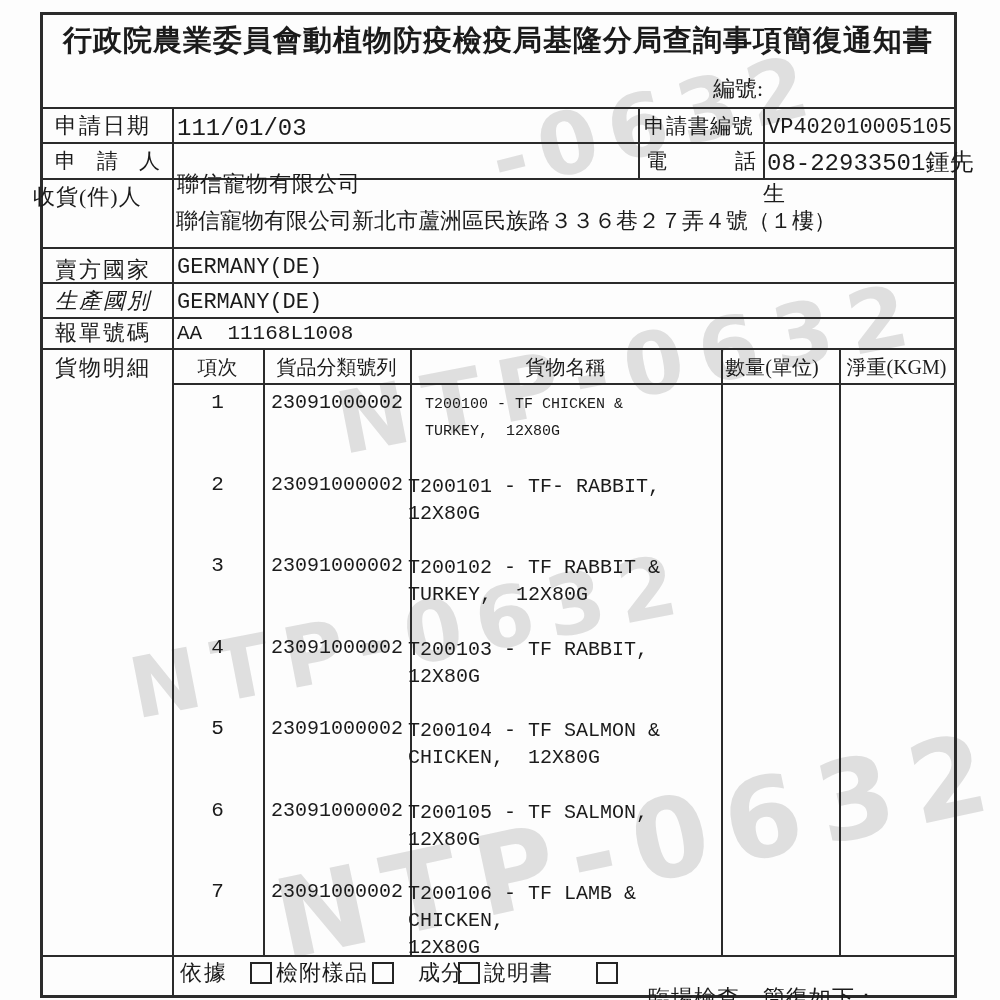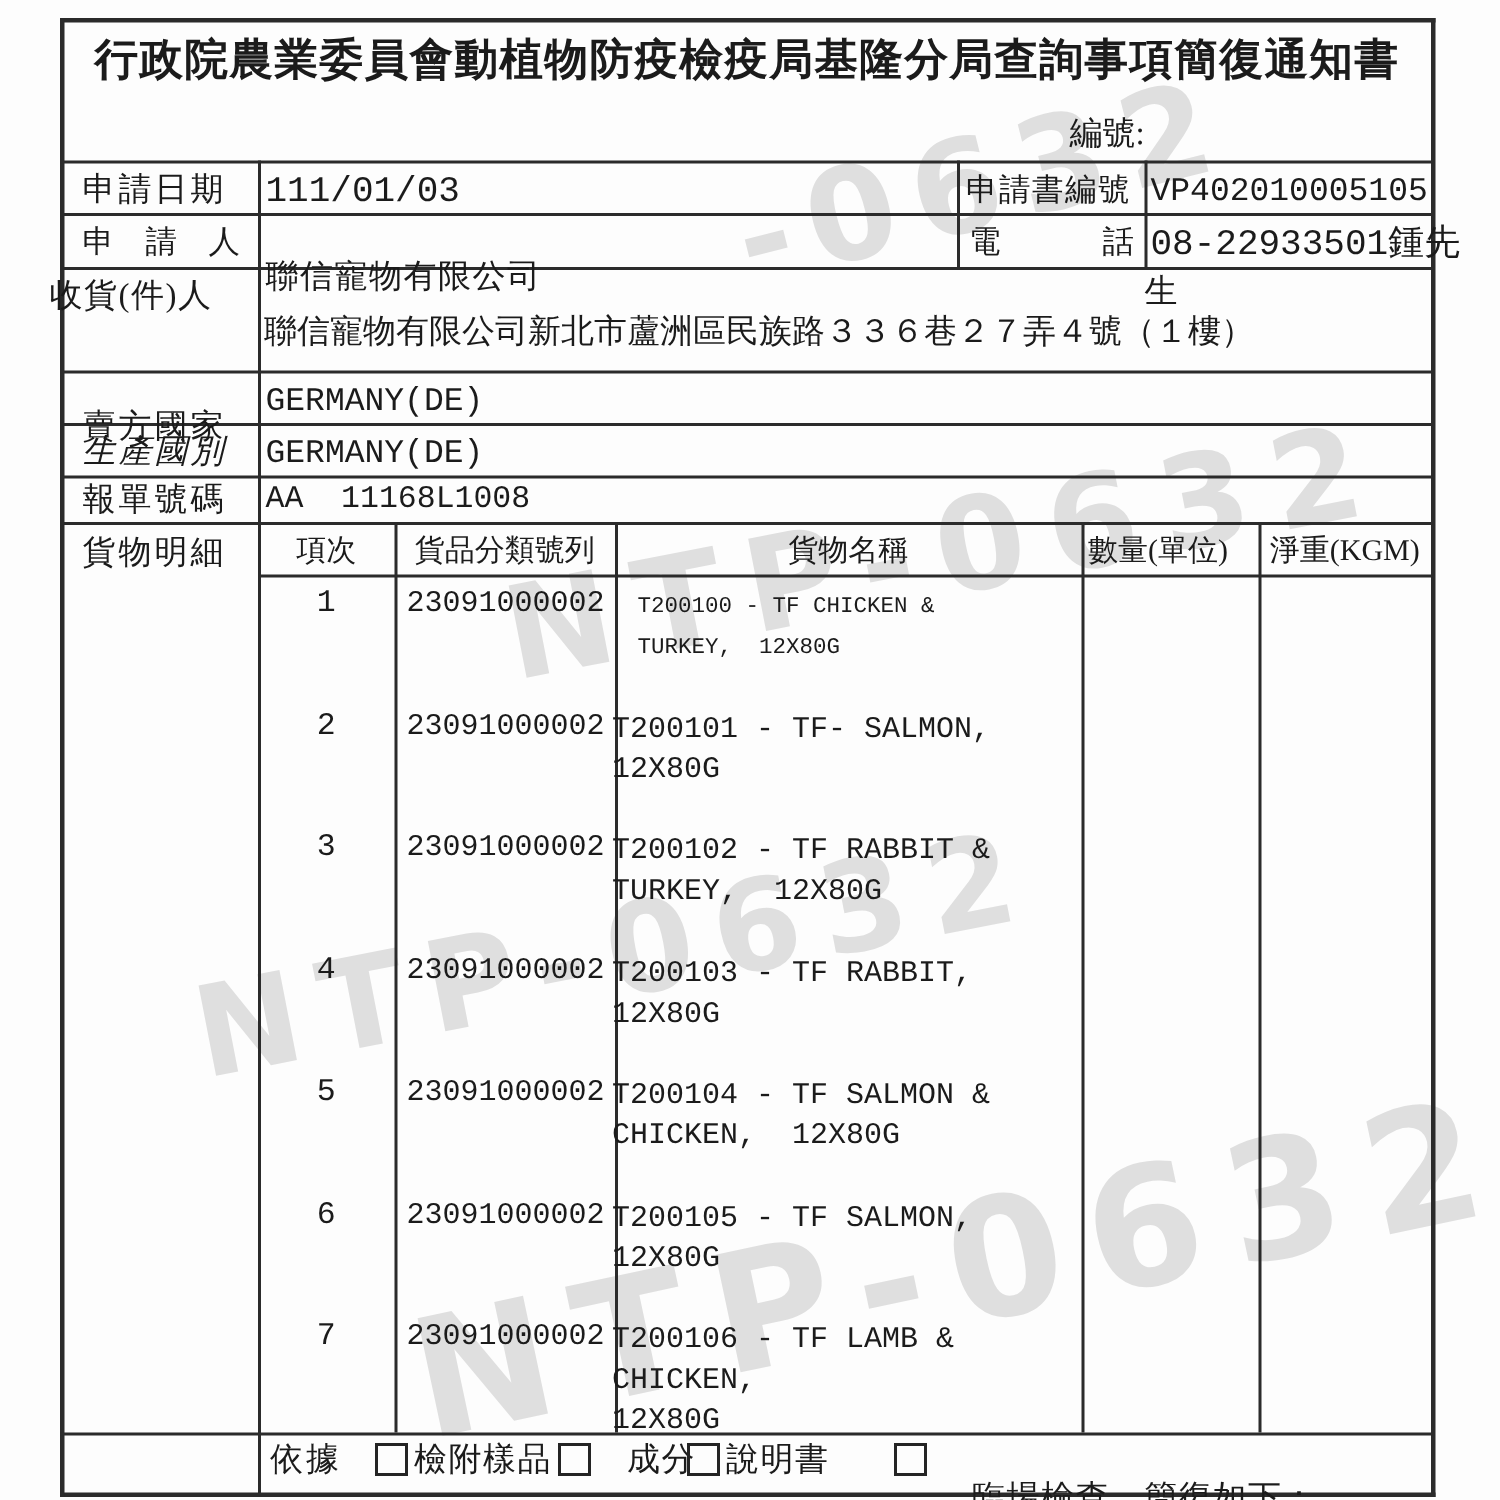--- a/index.html
+++ b/index.html
@@ -82,21 +82,21 @@
   <div class="t phone-just" style="left:646px; top:149px; width:110px; font-size:21px;">
     <span class="cjk">電</span>
     <span class="cjk">話</span>
   </div>
   <div class="t val latin" style="left:767px; top:150px;">08-22933501鍾先</div>
 
   <div class="t cjk" style="left:33px; top:184px; font-size:22px; letter-spacing:1px;">收貨(件)人</div>
   <div class="t cjk" style="left:763px; top:181px; font-size:22px;">生</div>
   <div class="t cjk" style="left:176px; top:208px; font-size:22px;">聯信寵物有限公司新北市蘆洲區民族路３３６巷２７弄４號（１樓）</div>
 
-  <div class="t lbl cjk" style="left:55px; top:271px;">賣方國家</div>
+  <div class="t lbl cjk" style="left:55px; top:257px;">賣方國家</div>
   <div class="t latin" style="left:177px; top:255px; font-size:22px;">GERMANY(DE)</div>
 
   <div class="t lbl cjk" style="left:55px; top:288px;font-style:italic;">生產國別</div>
   <div class="t latin" style="left:177px; top:290px; font-size:22px;">GERMANY(DE)</div>
 
   <div class="t lbl cjk" style="left:55px; top:320px;">報單號碼</div>
   <div class="t latin" style="left:177px; top:322px; font-size:21px;">AA  11168L1008</div>
 
   <div class="t lbl cjk" style="left:55px; top:355px;">貨物明細</div>
   <div class="t hdr ctr cjk" style="left:172px; top:356px; width:91px;">項次</div>
@@ -105,21 +105,21 @@
   <div class="t hdr ctr cjk" style="left:721px; top:356px; width:102px;">數量(單位)</div>
   <div class="t hdr ctr cjk" style="left:839px; top:356px; width:115px;">淨重(KGM)</div>
 
   <div>
       <div class="t latin ctr" style="left:172px; top:391px; width:91px; font-size:21px;">1</div>
       <div class="t latin" style="left:271px; top:391px; font-size:20px;">23091000002</div>
       <div class="t latin name-cell" style="left:408px; top:391px; width:312px; font-size:15px; white-space:pre-wrap;margin-left:17px;">T200100 - TF CHICKEN &amp;
 TURKEY,  12X80G</div>
       <div class="t latin ctr" style="left:172px; top:473px; width:91px; font-size:21px;">2</div>
       <div class="t latin" style="left:271px; top:473px; font-size:20px;">23091000002</div>
-      <div class="t latin name-cell" style="left:408px; top:473px; width:312px; font-size:20px; white-space:pre-wrap;">T200101 - TF- SALMON,
+      <div class="t latin name-cell" style="left:408px; top:473px; width:312px; font-size:20px; white-space:pre-wrap;">T200101 - TF- RABBIT,
 12X80G</div>
       <div class="t latin ctr" style="left:172px; top:554px; width:91px; font-size:21px;">3</div>
       <div class="t latin" style="left:271px; top:554px; font-size:20px;">23091000002</div>
       <div class="t latin name-cell" style="left:408px; top:554px; width:312px; font-size:20px; white-space:pre-wrap;">T200102 - TF RABBIT &amp;
 TURKEY,  12X80G</div>
       <div class="t latin ctr" style="left:172px; top:636px; width:91px; font-size:21px;">4</div>
       <div class="t latin" style="left:271px; top:636px; font-size:20px;">23091000002</div>
       <div class="t latin name-cell" style="left:408px; top:636px; width:312px; font-size:20px; white-space:pre-wrap;">T200103 - TF RABBIT, 12X80G</div>
       <div class="t latin ctr" style="left:172px; top:717px; width:91px; font-size:21px;">5</div>
       <div class="t latin" style="left:271px; top:717px; font-size:20px;">23091000002</div>

